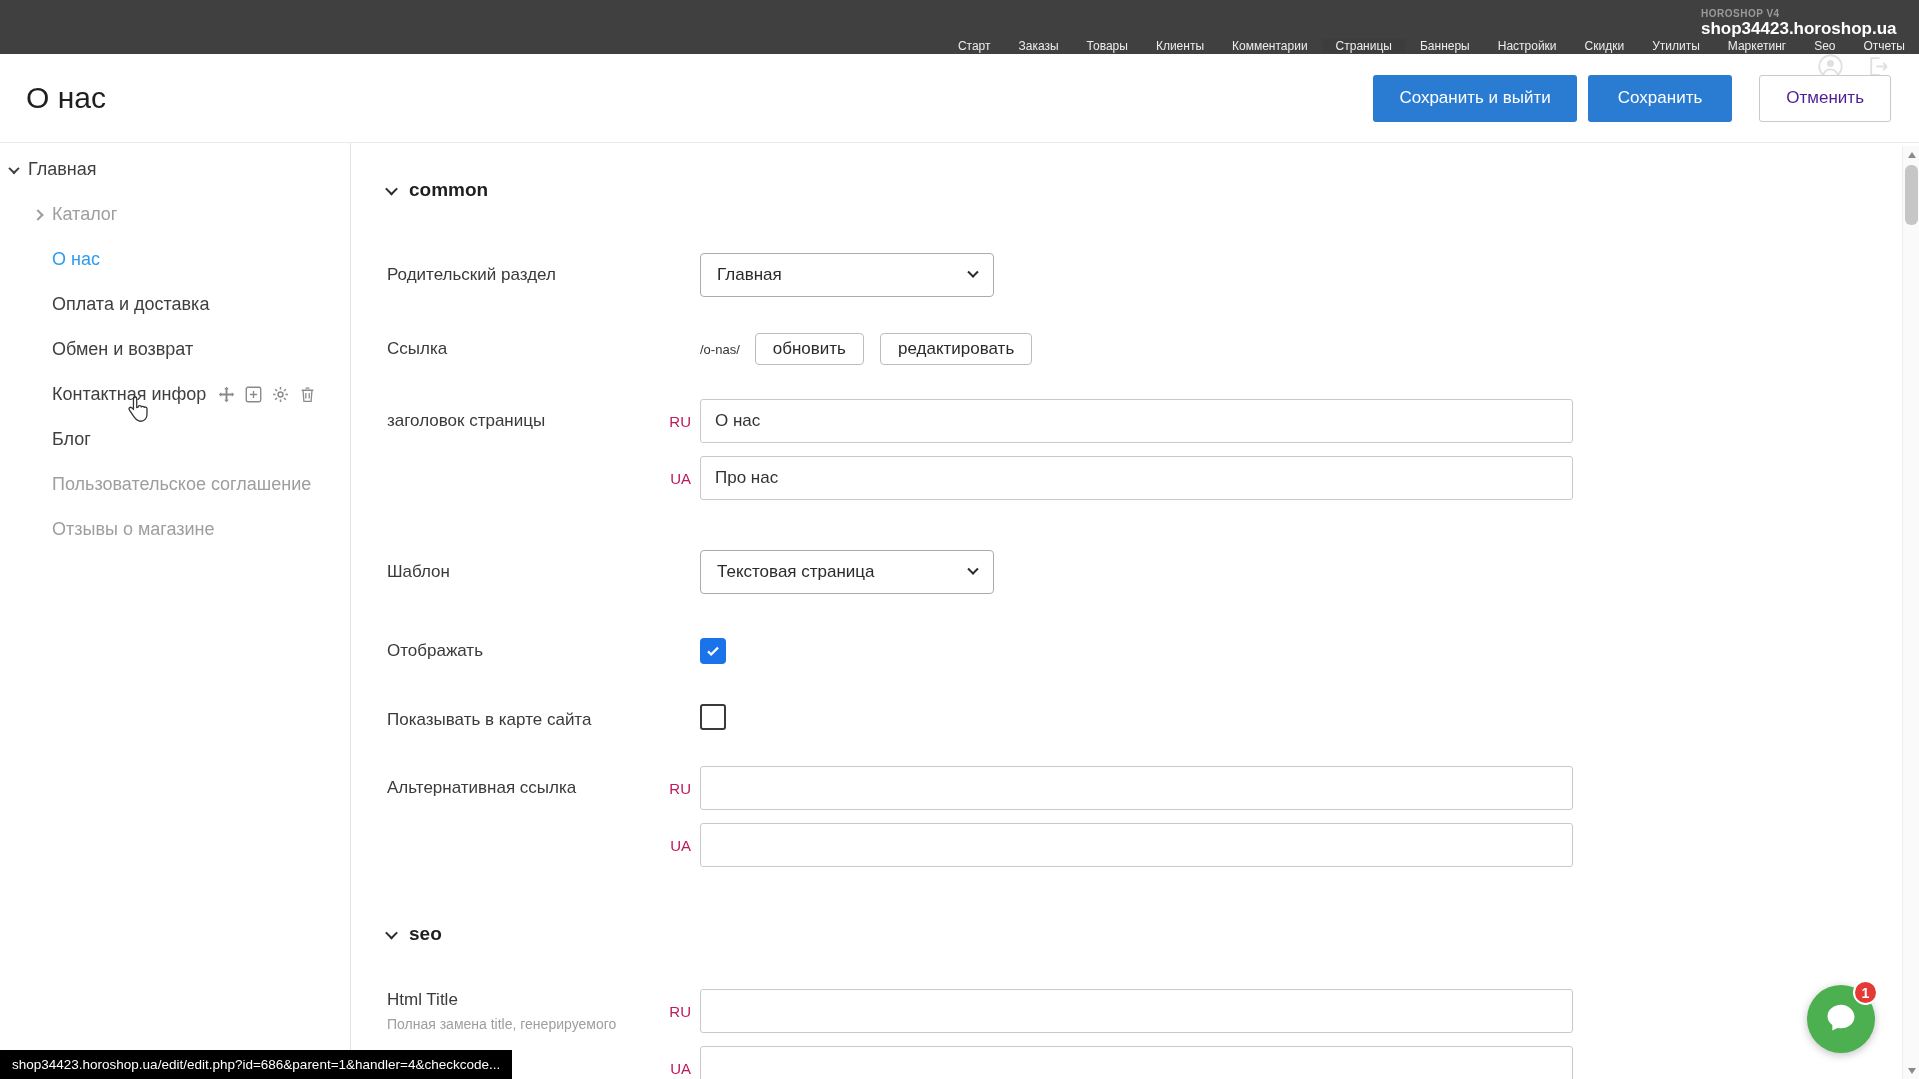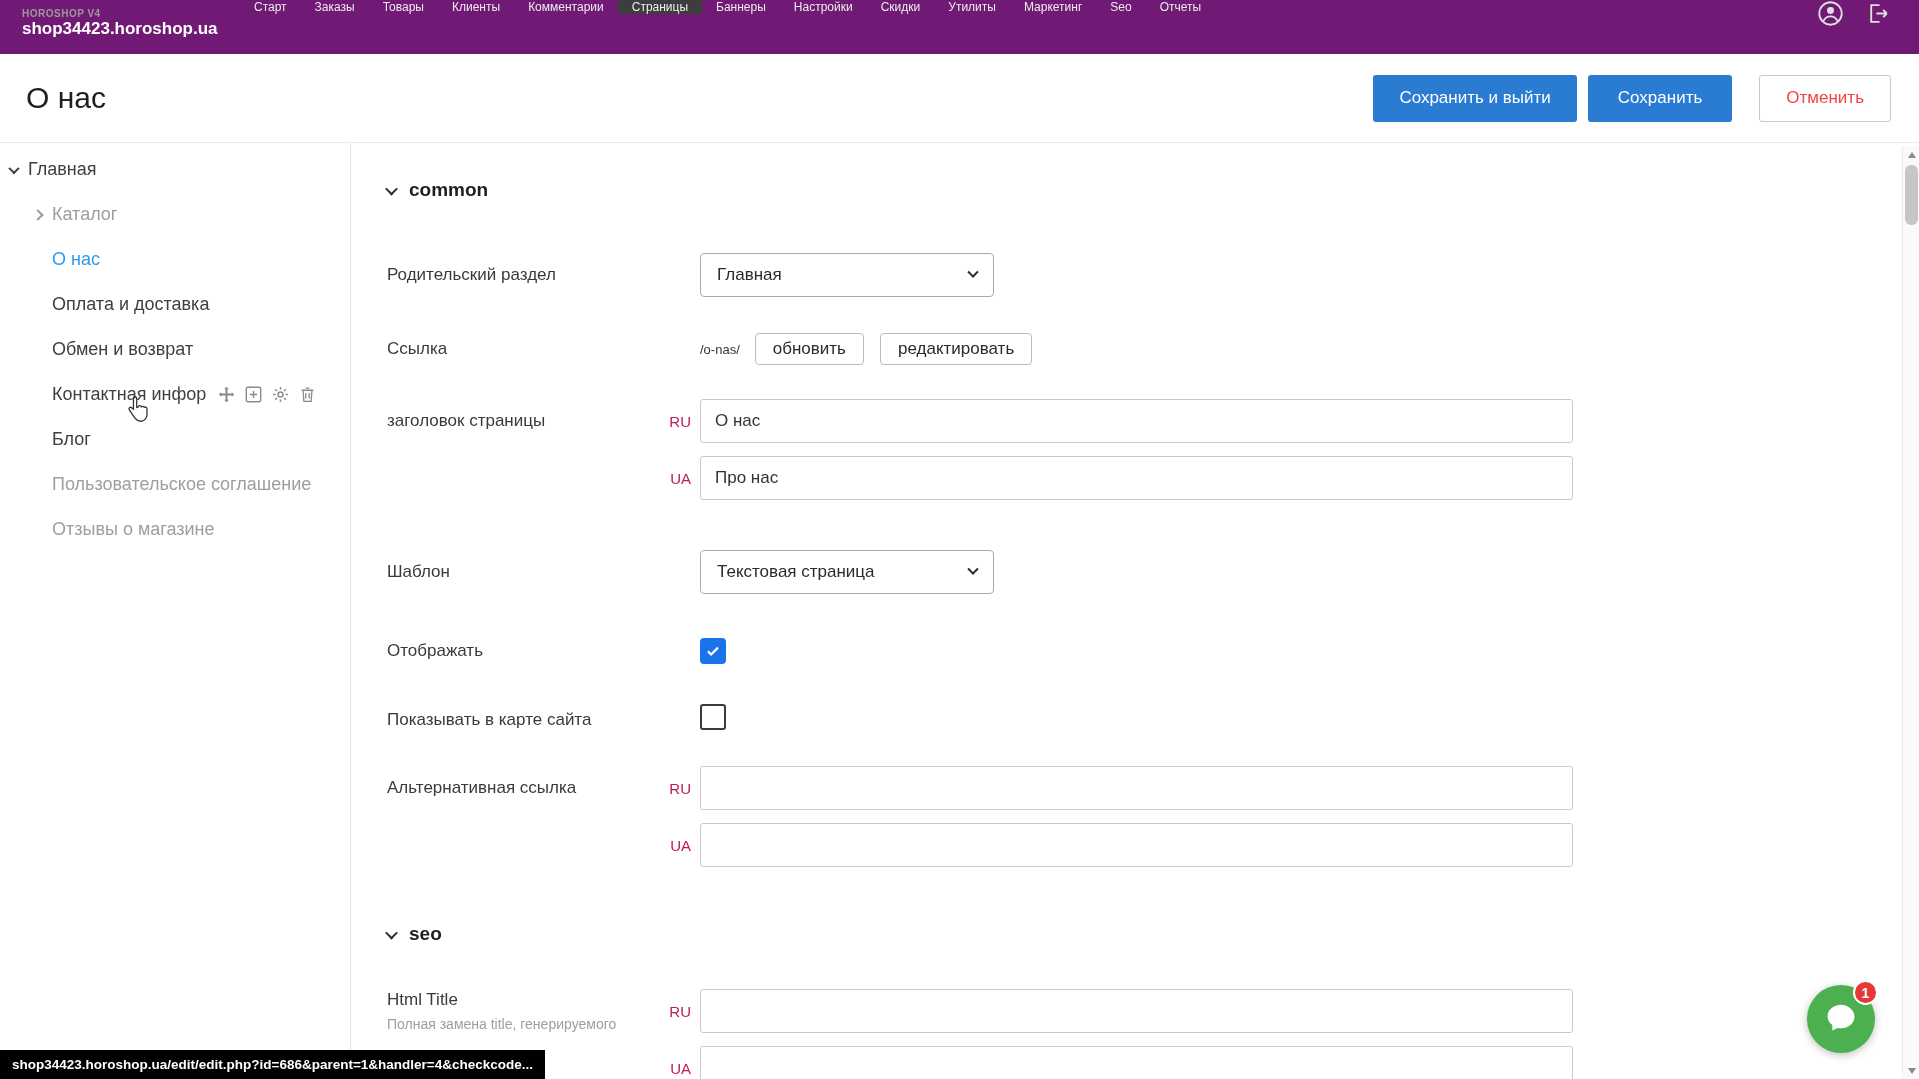--- a/index.html
+++ b/index.html
@@ -3,36 +3,36 @@
 <meta charset="utf-8">
 <style>
   * { margin:0; padding:0; box-sizing:border-box; }
   html,body { width:1919px; height:1079px; overflow:hidden; }
   body {
     font-family:"Liberation Sans","DejaVu Sans",sans-serif;
     background:#fff; color:#333; position:relative;
   }
 
   
-  .topbar { height:54px; background:#701a75; display:flex; align-items:flex-start; }
+  .topbar { height:54px; background:#404040; display:flex; align-items:flex-end;flex-direction:column; }
   .brand { width:240px; padding:8px 0 0 22px; flex-shrink:0; }
   .brand-small { font-size:10px; color:#9a9a9a; letter-spacing:.5px; font-weight:600; }
   .brand-main { font-size:17px; font-weight:700; color:#fff; }
   .topnav { display:flex; align-items:stretch; flex:1; }
   .nav-item { display:flex; align-items:center; padding:0 14px; font-size:12px; color:#ededed; cursor:pointer; white-space:nowrap; }
   .nav-item.active { background:#3d3d3d; }
   .topbar-right { display:flex; align-items:center; gap:22px; padding-right:28px; }
   .topbar-right svg { display:block; cursor:pointer; }
 
   
   .header { height:89px; display:flex; align-items:center; padding:0 28px 0 26px; border-bottom:1px solid #ebebeb; }
   .page-title { font-size:30px; font-weight:400; color:#1f1f1f; flex:1; }
   .btn { height:47px; font-size:17px; border-radius:3px; cursor:pointer; font-family:inherit; }
   .btn-primary { background:#2a7bd2; color:#fff; border:none; padding:0 26px; }
-  .btn-secondary { background:#fff; color:#ef4444; border:1px solid #c9c9c9; padding:0 26px;text-align:center; }
+  .btn-secondary { background:#fff; color:#4c1d95; border:1px solid #c9c9c9; padding:0 26px;text-align:center; }
   .btn-save-exit { margin-right:11px; }
   .btn-save { margin-right:27px; padding:0 30px; }
 
   
   .content { display:flex; height:936px; }
 
   
   .sidebar { width:351px; flex-shrink:0; border-right:1px solid #e3e3e3; padding-top:4px; position:relative; }
   .tree-item { height:45px; display:flex; align-items:center; font-size:18px; color:#3f3f3f; cursor:pointer; }
   .lvl0 { padding-left:10px; }
@@ -89,21 +89,21 @@
   .scrollbar { position:absolute; top:146px; right:0; bottom:0; width:17px; background:#fafafa; border-left:1px solid #ededed; }
   .scroll-btn { position:absolute; left:0; width:17px; height:17px; display:flex; align-items:center; justify-content:center; cursor:pointer; }
   .scroll-up { top:0; }
   .scroll-down { bottom:0; }
   .tri-up { width:0; height:0; border-left:4px solid transparent; border-right:4px solid transparent; border-bottom:6px solid #8a8a8a; }
   .tri-down { width:0; height:0; border-left:4px solid transparent; border-right:4px solid transparent; border-top:6px solid #8a8a8a; }
   .scroll-thumb { position:absolute; top:19px; left:2px; width:13px; height:60px; background:#c6c6c6; border-radius:6px; cursor:pointer; }
 
   
   .statusbar { position:absolute; left:0; bottom:0; background:#000; color:#fff; font-size:13.5px;
-               padding:7px 12px; z-index:60; white-space:nowrap;font-weight:bold; }
+               padding:7px 12px; z-index:60; white-space:nowrap; }
   .chat-button { position:absolute; right:44px; bottom:26px; width:68px; height:68px; border-radius:50%;
                  background:#4caf50; display:flex; align-items:center; justify-content:center;
                  box-shadow:0 2px 8px rgba(0,0,0,.25); cursor:pointer; z-index:55; }
   .chat-badge { position:absolute; top:-5px; right:-3px; width:25px; height:25px; border-radius:50%;
                 background:#e53935; border:2px solid #fff; color:#fff; font-size:14px; font-weight:700;
                 display:flex; align-items:center; justify-content:center; }
 </style>
 </head>
 <body>
 

